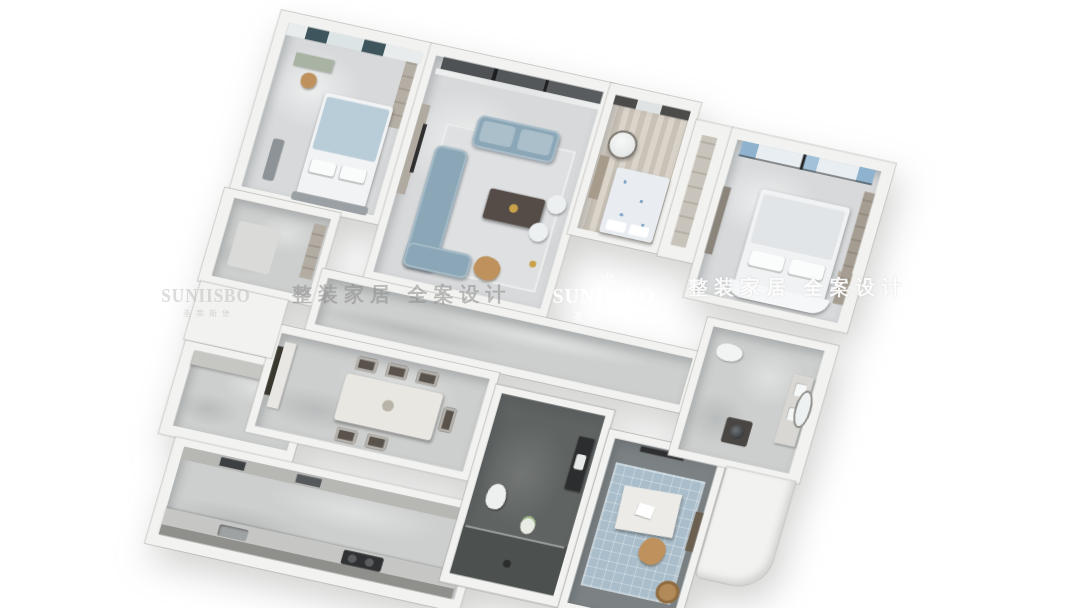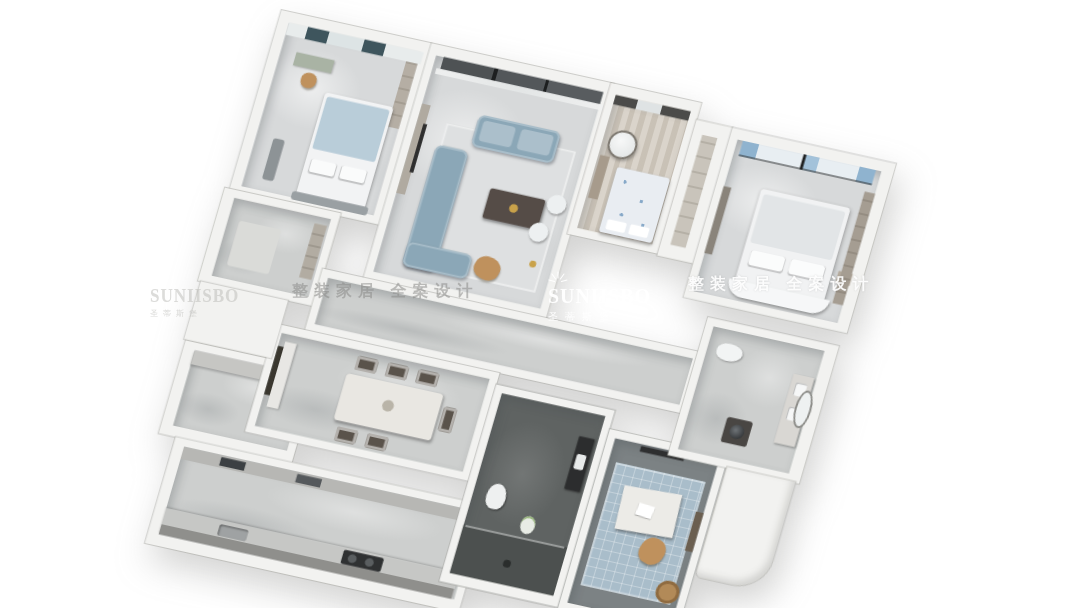--- a/index.html
+++ b/index.html
@@ -24,24 +24,24 @@
     background-image:radial-gradient(ellipse 60% 45% at 40% 40%, rgba(255,255,255,.12), transparent 65%);}
   .slab{position:absolute;background:#f2f2f0;box-shadow:0 0 0 1px rgba(168,168,162,.5);}
   .sofa{background:#8ba7b7;border-radius:7px;box-shadow:inset 0 0 0 2px rgba(255,255,255,.25), 1px 2px 3px rgba(40,50,60,.35);}
   .whiteob{background:#edf0f1;border-radius:50%;box-shadow:1px 2px 2px rgba(60,60,60,.35);}
   .chairtan{background:#bf915d;border-radius:45%;box-shadow:1px 2px 2px rgba(60,50,30,.4);}
   .grid-rug{background-color:#a9bdca;
     background-image:repeating-linear-gradient(0deg, rgba(255,255,255,.30) 0 1px, transparent 1px 10px),
                      repeating-linear-gradient(90deg, rgba(255,255,255,.30) 0 1px, transparent 1px 10px);}
   
   .wm{position:absolute;white-space:nowrap;z-index:9;}
-  .wm-slogan{font-weight:600;font-size:16px;letter-spacing:6px;}
+  .wm-slogan{font-weight:600;font-size:20px;letter-spacing:6px;}
   .wm-gray{color:rgba(138,138,136,0.55);}
   .wm-white{color:rgba(255,255,255,0.92);text-shadow:0 0 2px rgba(120,120,120,.25);}
-  .wm-logo{font-family:"Liberation Serif",serif;}
+  .wm-logo{text-align:center;font-family:"Liberation Serif",serif;}
   .wm-brand{font-size:20px;font-weight:bold;letter-spacing:1px;transform:scaleX(.95);transform-origin:left;}
   .wm-cn{font-size:10px;letter-spacing:7px;margin-top:1px;}
   .wm-faint{color:rgba(185,185,182,0.50);}
 </style>
 </head>
 <body>
 
 <div class="stage">
 
   <div class="plan">

